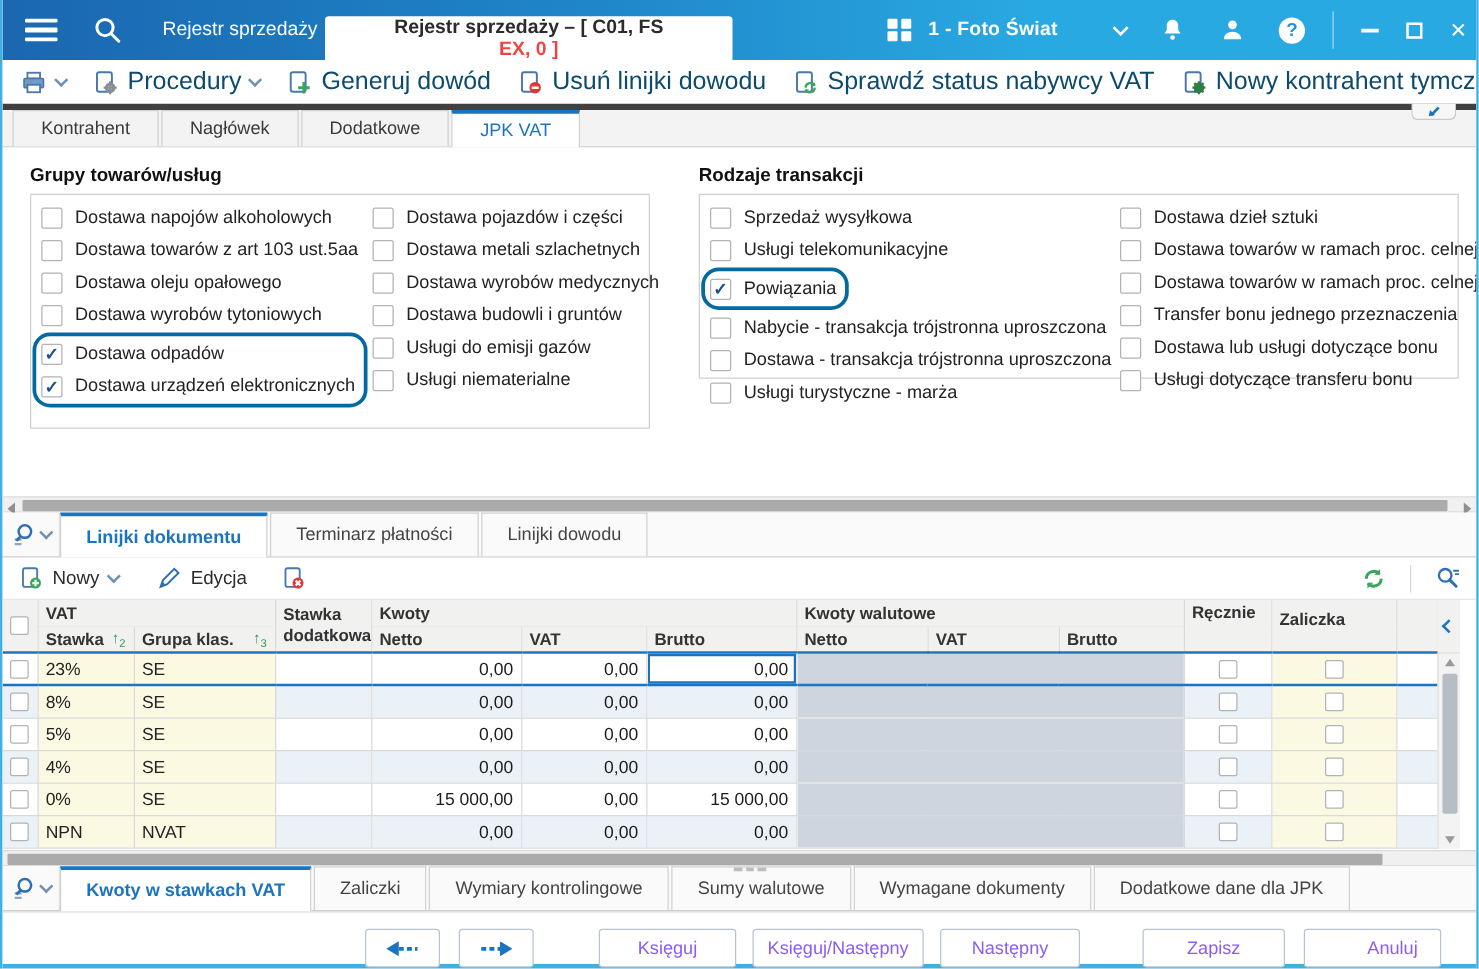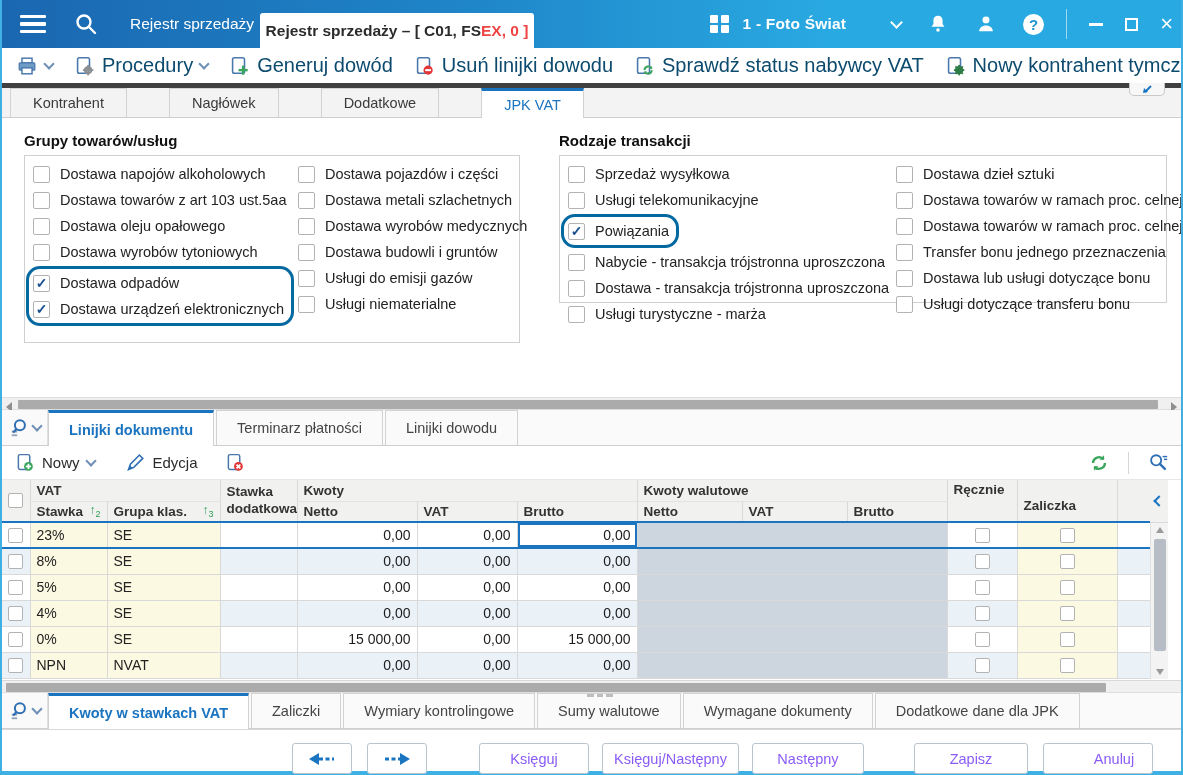--- a/index.html
+++ b/index.html
@@ -8,22 +8,22 @@
             background:#fff; border-left:2px solid #3fb0e4; border-right:2px solid #3fb0e4; overflow:hidden; }
 
   
   .titlebar { position:relative; height:48px; flex:0 0 48px;
               background:linear-gradient(90deg,#1a67b0 0%,#1f86c9 40%,#29a9e1 70%,#29a9e1 100%); }
   .tb-left { position:absolute; left:0; top:0; height:100%; display:flex; align-items:center; }
   .burger { width:26px; height:18px; margin-left:18px; display:flex; flex-direction:column; justify-content:space-between; cursor:pointer;}
   .burger i { display:block; height:3.2px; background:#fff; border-radius:1px; }
   .tb-search { margin-left:28px; }
   .inactive-tab-label { margin-left:32px; color:#fff; font-size:15.5px; }
-  .doc-tab { position:absolute; left:258px; bottom:0; height:35px; width:274px; background:#fff;
-             border-radius:3px 3px 0 0; display:flex; align-items:center; justify-content:center; font-size:15.5px; }
+  .doc-tab { position:absolute; left:258px; bottom:0; height:35px; width:326px; background:#fff;
+             border-radius:3px 3px 0 0; display:flex; align-items:center; justify-content:center; font-size:15.5px;flex-direction:column; }
   .doc-tab .main { font-weight:bold; color:#2b2b2b; white-space:pre; }
   .doc-tab .dim  { font-weight:bold; color:#ef4444; white-space:pre; }
   .tb-right { position:absolute; right:8px; top:0; height:100%; display:flex; align-items:center; color:#fff; }
   .gridico { display:grid; grid-template-columns:8px 8px; grid-template-rows:8px 8px; gap:2.5px; }
   .gridico i { background:#fff; border-radius:1px; }
   .company { margin-left:14px; font-weight:bold; font-size:15.5px; letter-spacing:.2px; }
   .chev { width:9px; height:9px; border-right:2px solid #fff; border-bottom:2px solid #fff; transform:rotate(45deg); display:inline-block; }
   .tb-right .chev { margin-left:46px; margin-top:-4px; }
   .tb-ic { margin-left:26px; display:flex; align-items:center; }
   .help-ic { width:21px; height:21px; border-radius:50%; background:#fff; color:#2196d3; font-weight:bold;
@@ -41,21 +41,21 @@
   .tbtn { display:flex; align-items:center; gap:7px; padding:0 10px; height:100%; cursor:pointer; white-space:nowrap; }
   .tbtn svg { flex:0 0 auto; }
   .chev-b { width:8px; height:8px; border-right:2px solid #6f90b5; border-bottom:2px solid #6f90b5; transform:rotate(45deg); margin-top:-4px; }
   .tb-spacer { flex:1; }
   .vdiv { width:1px; height:22px; background:#d6d6d6; margin:0 8px; }
   .collapse-handle { position:absolute; right:16px; bottom:-13px; width:36px; height:13px; background:#f7f7f7;
                      border:1px solid #c9c9c9; border-top:none; border-radius:0 0 5px 5px; z-index:5;
                      display:flex; align-items:center; justify-content:center; }
 
   
-  .form-tabs { height:30px; flex:0 0 30px; background:#f3f3f3; display:flex; align-items:flex-end; padding-left:8px; border-bottom:1px solid #cfcfcf;gap:40px; }
+  .form-tabs { height:30px; flex:0 0 30px; background:#f3f3f3; display:flex; align-items:flex-end; padding-left:8px; border-bottom:1px solid #cfcfcf; }
   .ftab { height:29px; display:flex; align-items:center; padding:0 22px; font-size:14.5px; color:#3a3a3a;
           border:1px solid #d2d2d2; border-bottom:none; background:#f3f3f3; margin-right:2px; cursor:pointer; }
   .ftab.active { background:#fff; color:#1a74c0; border-top:3px solid #1a74c0; height:30px; margin-bottom:-1px; z-index:2; }
 
   
   .form-content { position:relative; height:279px; flex:0 0 279px; background:#fff; }
   .grp-title { position:absolute; top:14px; font-size:15px; font-weight:bold; color:#111; }
   .grp-box { position:absolute; top:37px; background:#fff; border:1px solid #cfcfcf; display:flex; }
   .grp-col { padding:5px 0 0 8px; }
   .col-div { width:1px; background:#dcdcdc; }
@@ -507,21 +507,21 @@
       <thead>
         <tr class="h1">
           <th class="csel" rowspan="2">
               <span class="cb"></span>
             </th>
           <th colspan="2">VAT</th>
           <th rowspan="2" class="twoline"><span>Stawka dodatkowa</span></th>
           <th colspan="3">Kwoty</th>
           <th colspan="3">Kwoty walutowe</th>
           <th rowspan="2" style="vertical-align:top; padding-top:2px;">Ręcznie</th>
-          <th rowspan="2" style="vertical-align:top; padding-top:18px;">Zaliczka</th>
+          <th rowspan="2" style="vertical-align:top; padding-top:8px;">Zaliczka</th>
           <th rowspan="2"></th>
         </tr>
         <tr class="h2">
           <th>
               <span class="hdr2">
                 <span>Stawka</span>
                 <span class="sort"><b>2</b></span>
               </span>
             </th>
           <th>

